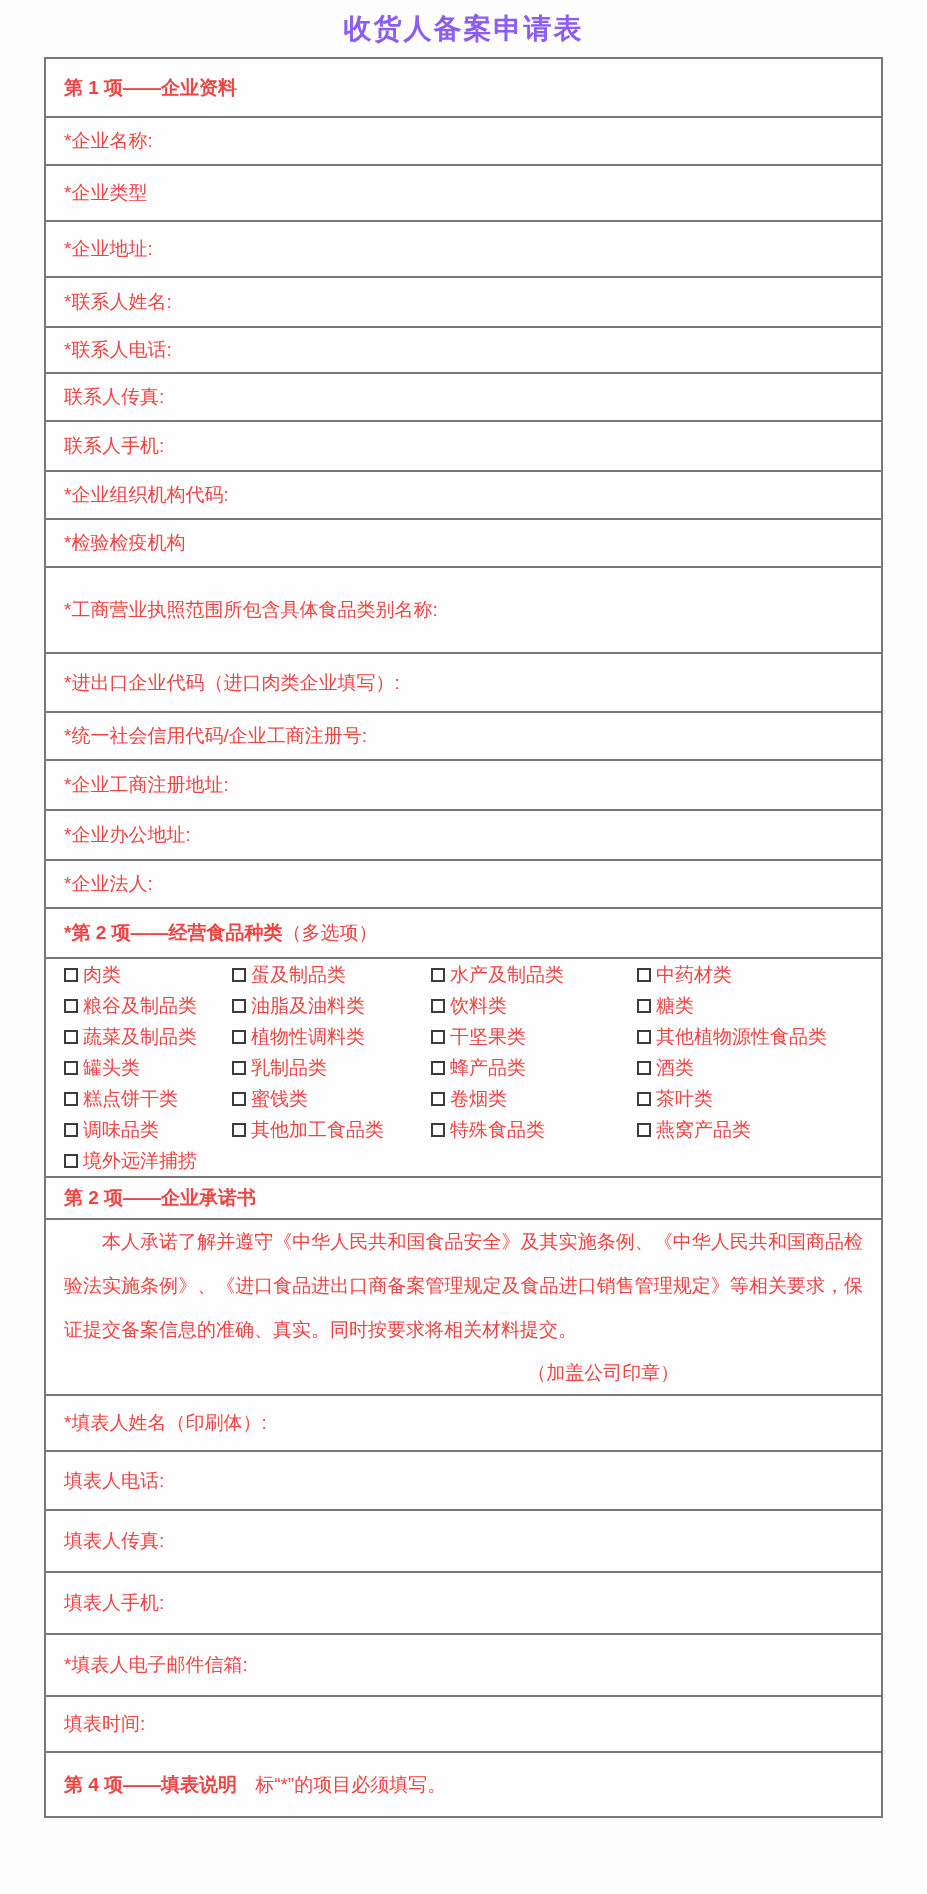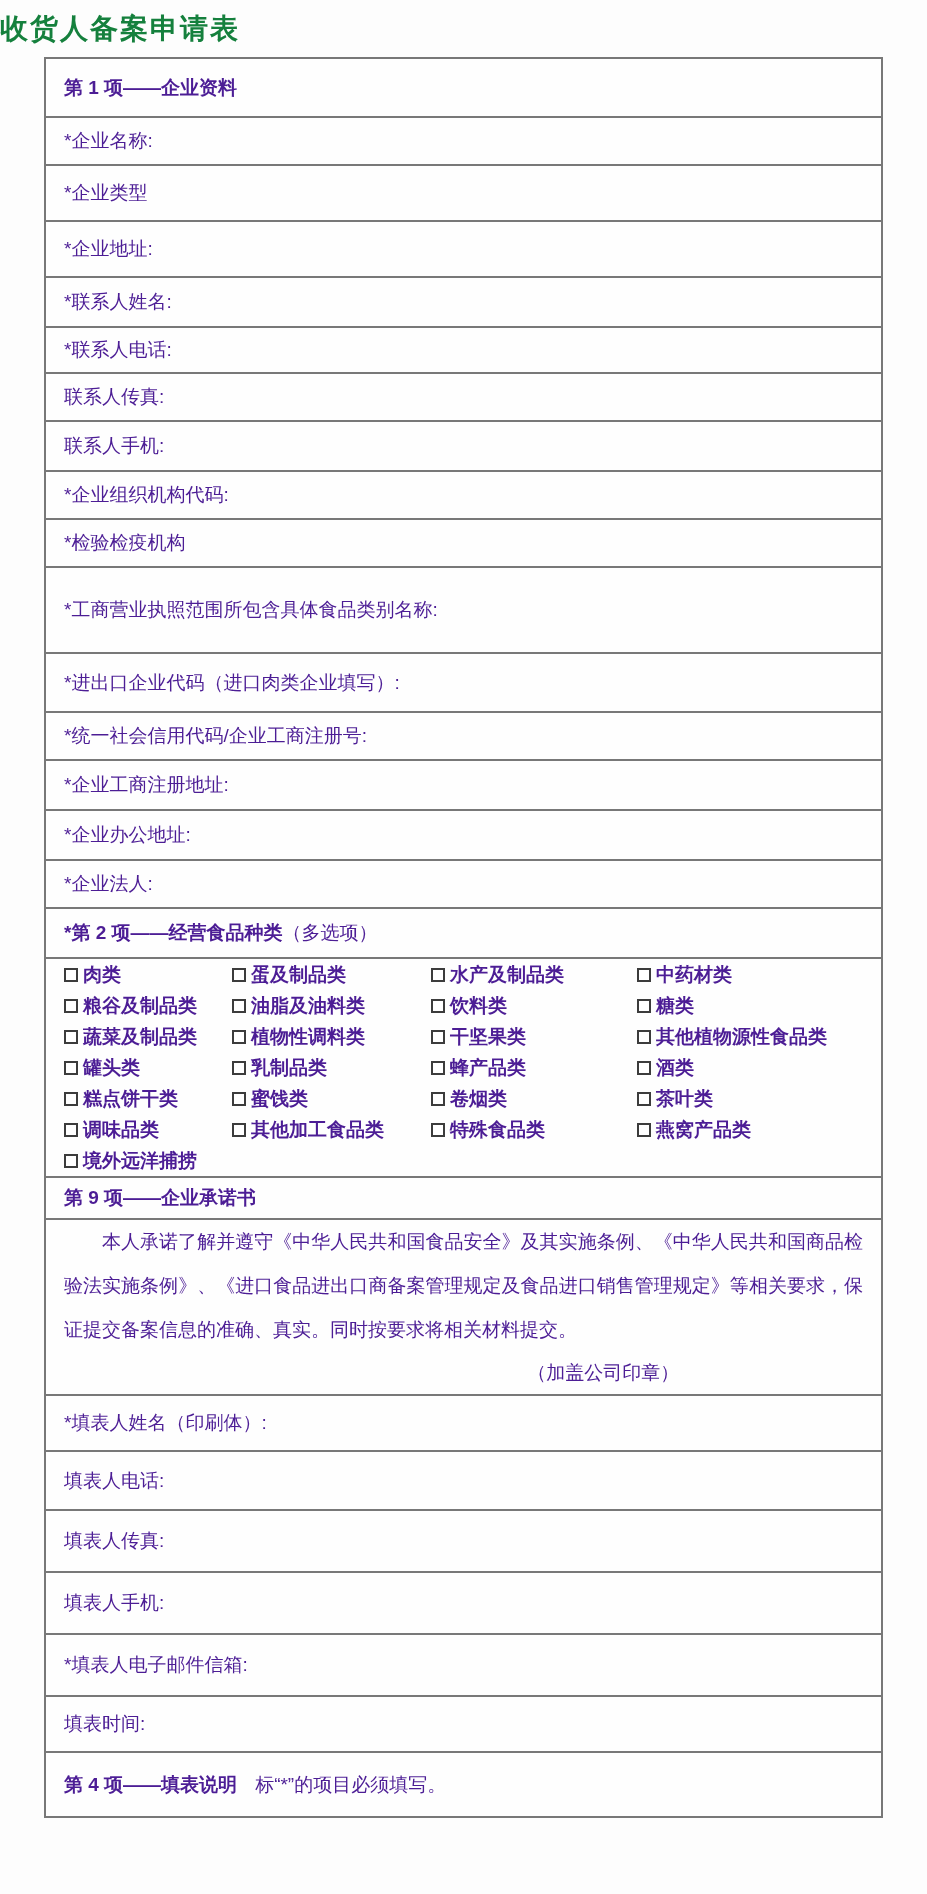--- a/index.html
+++ b/index.html
@@ -7,60 +7,61 @@
     padding: 0;
     background: #fdfdfd;
     width: 927px;
   }
   body {
     font-family: "Liberation Sans", sans-serif;
     color: #2a2a2a;
     -webkit-font-smoothing: antialiased;
   }
   .page-title {
+    text-align: center;
     font-size: 28px;
     font-weight: 700;
     letter-spacing: 2px;
     padding: 10px 0 9px 0;
-    color: #15803d;
+    color: #8b5cf6;
   }
   table.form {
     border-collapse: collapse;
     width: 839px;
     margin-left: 44px;
     background: #fefefe;
     table-layout: fixed;
   }
   table.form td {
     border: 2px solid #787878;
     padding: 0 18px;
     font-size: 19px;
     vertical-align: middle;
-    color: #4c1d95;
+    color: #ef4444;
     overflow: hidden;
   }
   td.sec { font-weight: 700; color: #1e1e1e; }
   td.top { vertical-align: top; padding-top: 13px; }
 
   
   .rh40 td { height: 40px; }
   .rh44 td { height: 44px; }
   .rh46 td { height: 46px; }
   .rh48 td { height: 48px; }
   .rh54 td { height: 54px; }
   .rh57 td { height: 57px; }
   .rh60 td { height: 60px; margin-left: 44px; }
   .rh63 td { height: 63px; }
   .rh84 td { height: 84px; }
 
   .note-normal { font-weight: 400; }
   .sec4-note { font-weight: 400; margin-left: 18px; }
 
   
-  td.cats-cell { padding: 9px 18px 10px 18px; font-weight: bold; }
+  td.cats-cell { padding: 9px 18px 10px 18px; }
   .cats {
     display: grid;
     grid-template-columns: 168px 199px 206px 1fr;
   }
   .cat {
     line-height: 31px;
     white-space: nowrap;
     font-size: 19px;
   }
   .cbox {
@@ -231,21 +232,21 @@
             <span class="cbox"></span><span>燕窝产品类</span>
           </div>
             <div class="cat">
             <span class="cbox"></span><span>境外远洋捕捞</span>
           </div>
           </div>
       </td>
     </tr>
 
     <tr class="rh40">
-        <td class="sec">第 9 项——企业承诺书</td>
+        <td class="sec">第 2 项——企业承诺书</td>
       </tr>
 
     <tr>
       <td class="pledge-cell">
         <p class="pledge">本人承诺了解并遵守《中华人民共和国食品安全》及其实施条例、《中华人民共和国商品检验法实施条例》、《进口食品进出口商备案管理规定及食品进口销售管理规定》等相关要求，保证提交备案信息的准确、真实。同时按要求将相关材料提交。</p>
         <div class="seal">（加盖公司印章）</div>
       </td>
     </tr>
 
     <tr class="rh54">

